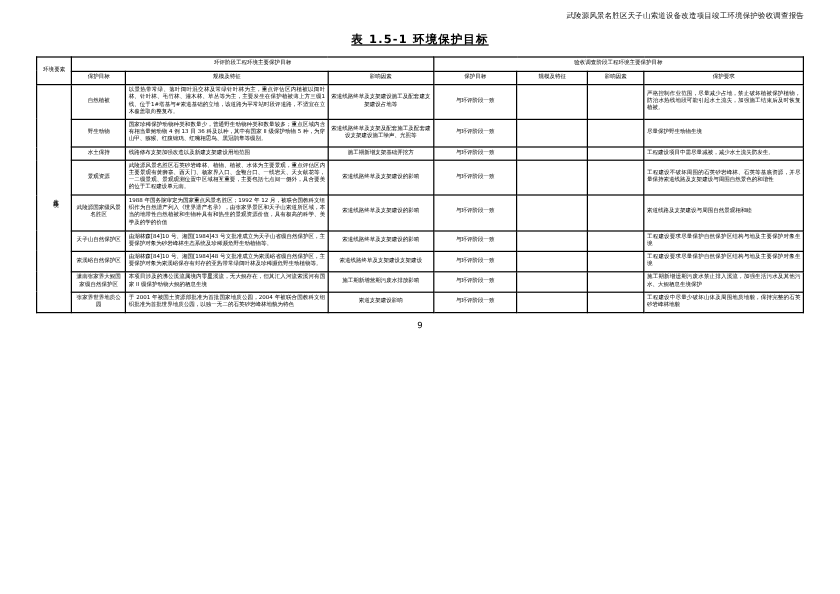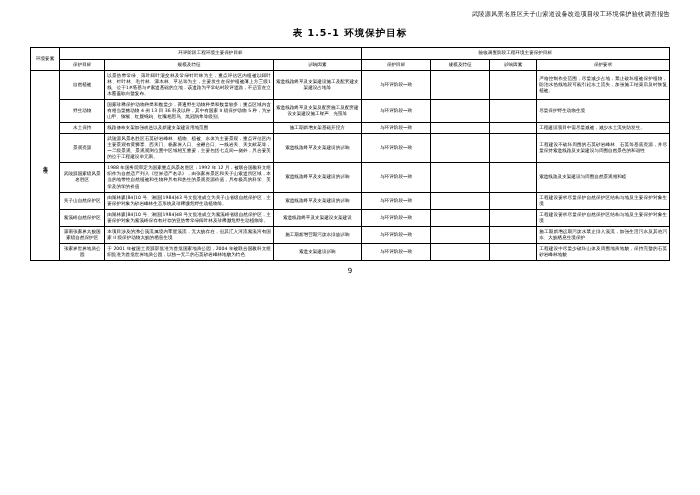--- a/index.html
+++ b/index.html
@@ -29,20 +29,21 @@
     color: #111;
     margin-bottom: 10px;
     line-height: 1.2;
   }
   .table-title {
     text-align: center;
     font-size: 9.5px;
     font-weight: bold;
     letter-spacing: 1px;
     margin: 6px 0 7px 0;
+    text-decoration: underline;
   }
   table.main {
     border-collapse: collapse;
     width: 100%;
     table-layout: fixed;
   }
   table.main td, table.main th {
     border: 0.6px solid #000;
     font-size: 4.6px;
     line-height: 1.32;

